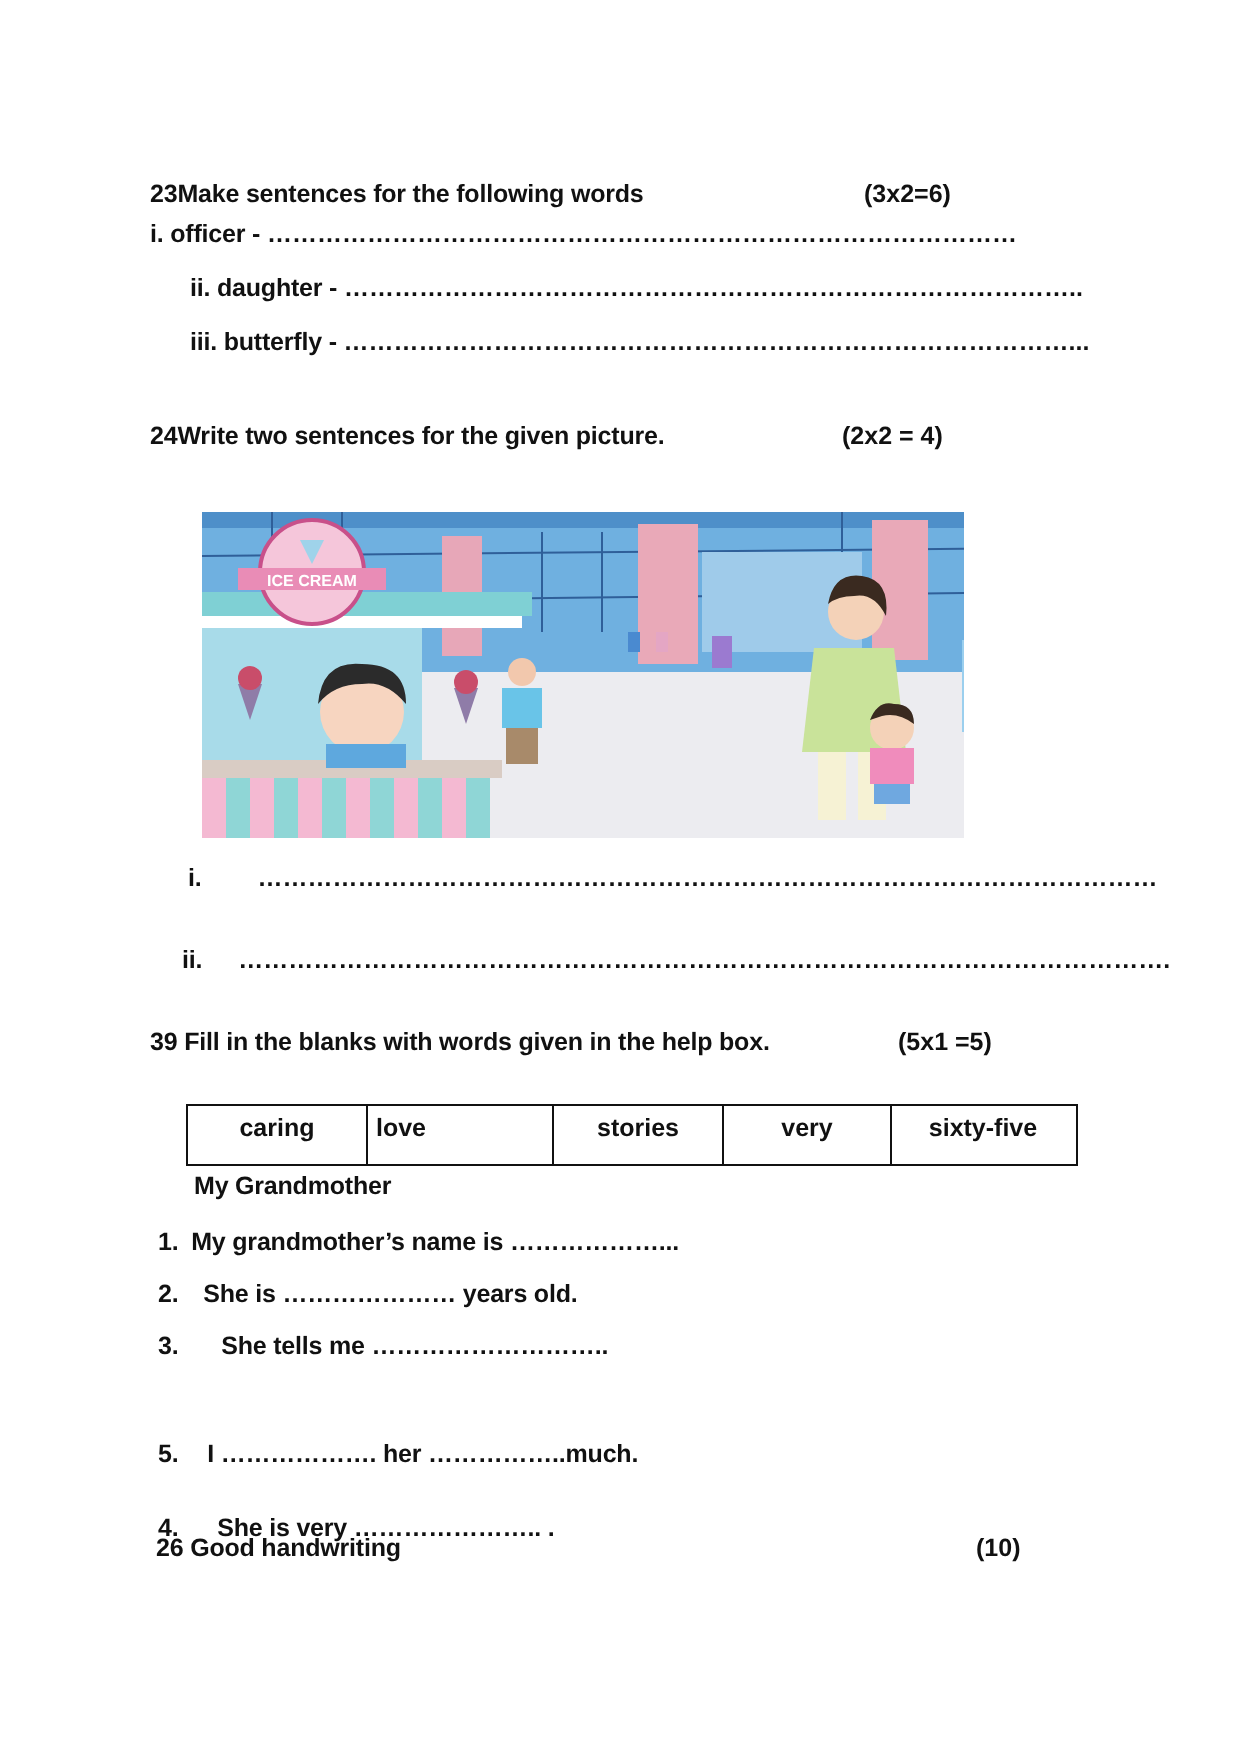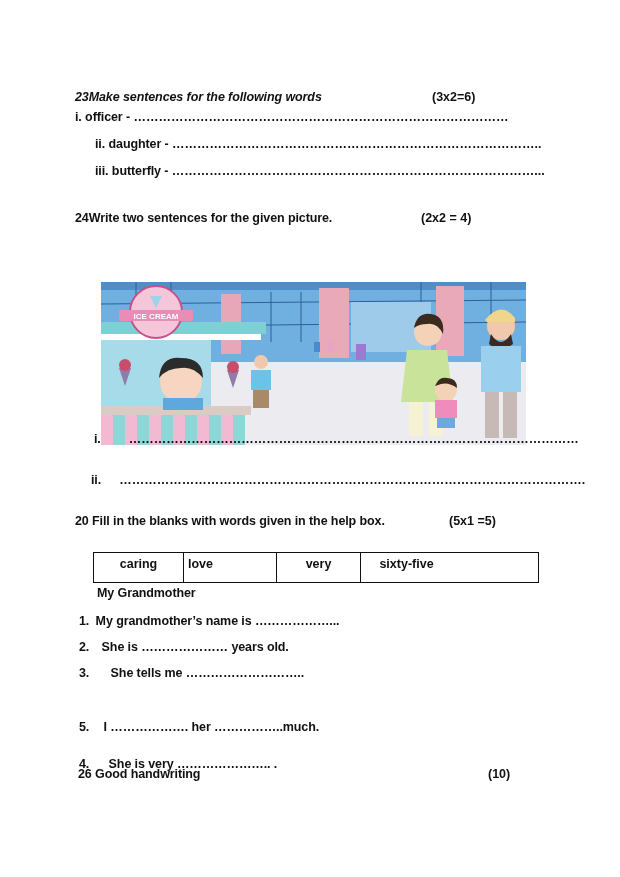--- a/index.html
+++ b/index.html
@@ -1,32 +1,32 @@
 <!DOCTYPE html>
 <html><head>
 <meta charset="utf-8">
 <style>
   html, body { margin: 0; padding: 0; background: #ffffff; }
   body { width: 620px; height: 877px; position: relative; overflow: hidden;
          font-family: "Liberation Sans", "DejaVu Sans", sans-serif; color: #111; }
   .t { position: absolute; font-size: 12.5px; font-weight: bold; white-space: nowrap; letter-spacing: -0.1px; }
   .marks { position: absolute; font-size: 12.5px; font-weight: bold; white-space: nowrap; }
   .dots { letter-spacing: 0px; font-weight: bold; }
-  .picture { position: absolute; left: 101px; top: 256px; width: 425px; height: 163px; overflow: hidden;
-             background: linear-gradient(180deg, #8fc3e8 0%, #c8e1f3 45%, #e9e9ee 60%, #ececec 100%); margin-top: 26px; }
+  .picture { position: absolute; left: 101px; top: 256px; width: 381px; height: 163px; overflow: hidden;
+             background: linear-gradient(180deg, #8fc3e8 0%, #c8e1f3 45%, #e9e9ee 60%, #ececec 100%); }
   .helpbox { position: absolute; left: 93px; top: 552px; width: 446px; height: 31px;
              border: 1.5px solid #111; box-sizing: border-box; display: flex; }
   .helpbox .cell { border-right: 1.5px solid #111; box-sizing: border-box; font-size: 12.5px; font-weight: bold;
                    padding-top: 4px; height: 100%; }
   .helpbox .cell:last-child { border-right: none; }
 </style>
 </head>
 <body>
 
-<div class="t" style="left:75px; top:90px;font-style:italic;">23Make  sentences for the following words</div>
+<div class="t" style="left:75px; top:90px;">23Make  sentences for the following words</div>
 <div class="marks" style="left:432px; top:90px;">(3x2=6)</div>
 
 <div class="t" style="left:75px; top:110px;">
   <span>i.  officer - </span><span class="dots">………………………………………………………………………………</span>
 </div>
 <div class="t" style="left:95px; top:137px;text-align:right;">
   <span>ii. daughter - </span><span class="dots">……………………………………………………………………………..</span>
 </div>
 <div class="t" style="left:95px; top:164px;">
   <span>iii. butterfly - </span><span class="dots">……………………………………………………………………………...</span>
@@ -118,26 +118,27 @@
   </svg>
 </div>
 
 <div class="t" style="left:94px; top:432px;">
   <span>i.</span><span class="dots" style="margin-left:28px;">………………………………………………………………………………………………</span>
 </div>
 <div class="t" style="left:91px; top:473px;">
   <span>ii.</span><span class="dots" style="margin-left:18px;">………………………………………………………………………………………………….</span>
 </div>
 
-<div class="t" style="left:75px; top:514px;">20  Fill  in  the  blanks  with  words   given in  the  help  box.</div>
+<div class="t" style="left:75px; top:514px;">39  Fill  in  the  blanks  with  words   given in  the  help  box.</div>
 <div class="marks" style="left:449px; top:514px;">(5x1 =5)</div>
 
 <div class="helpbox">
   <div class="cell" style="width:90px; text-align:center;">caring</div>
   <div class="cell" style="width:93px; text-align:left; padding-left:4px;">love</div>
+  <div class="cell" style="width:85px; text-align:center;">stories</div>
   <div class="cell" style="width:84px; text-align:center;">very</div>
   <div class="cell" style="width:91px; text-align:center;">sixty-five</div>
 </div>
 
 <div class="t" style="left:97px; top:586px;">My  Grandmother</div>
 
 <div class="t" style="left:79px; top:614px;">
   <span>1.</span>
   <span style="margin-left:3px;">My grandmother’s name is ………………...</span>
 </div>

